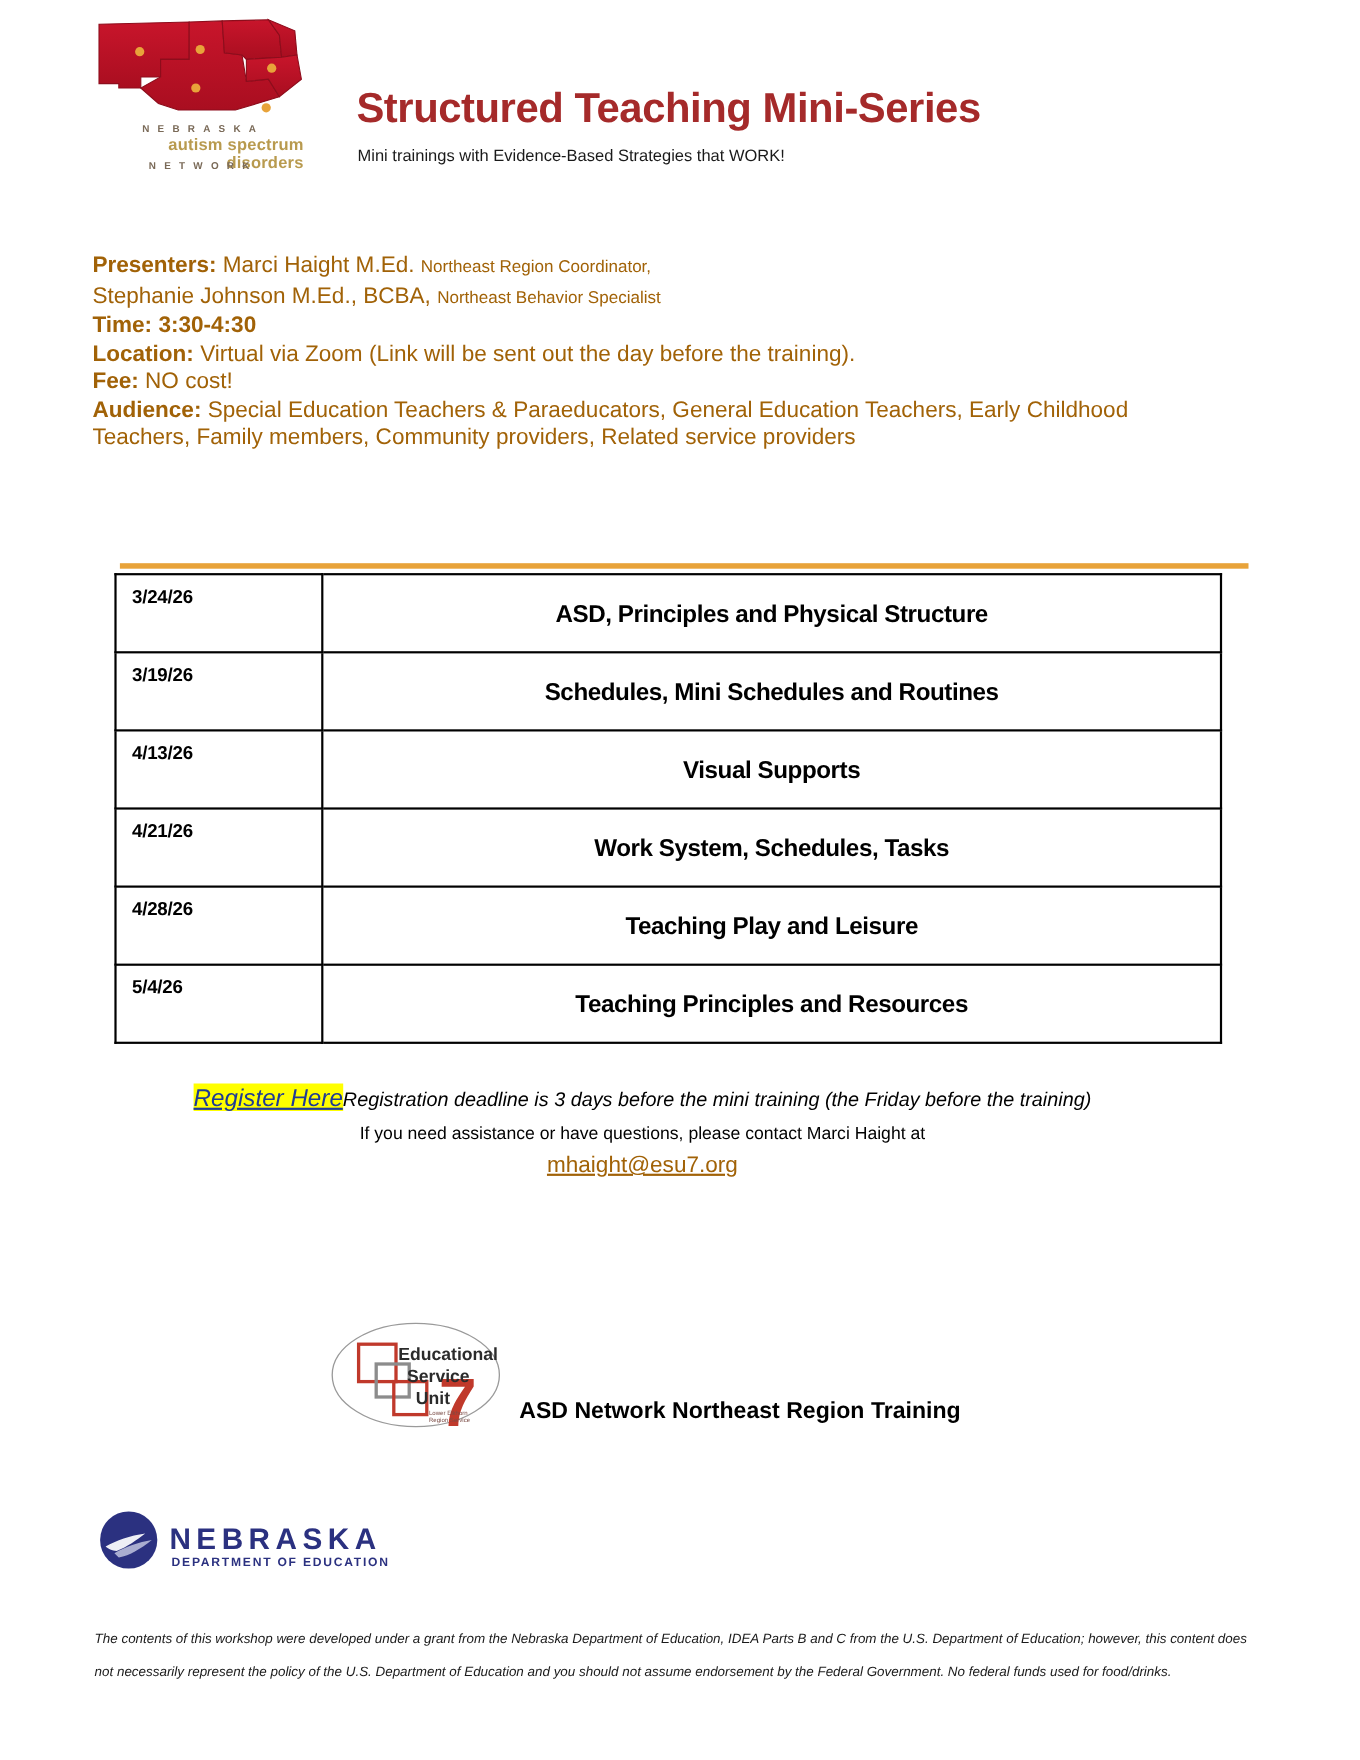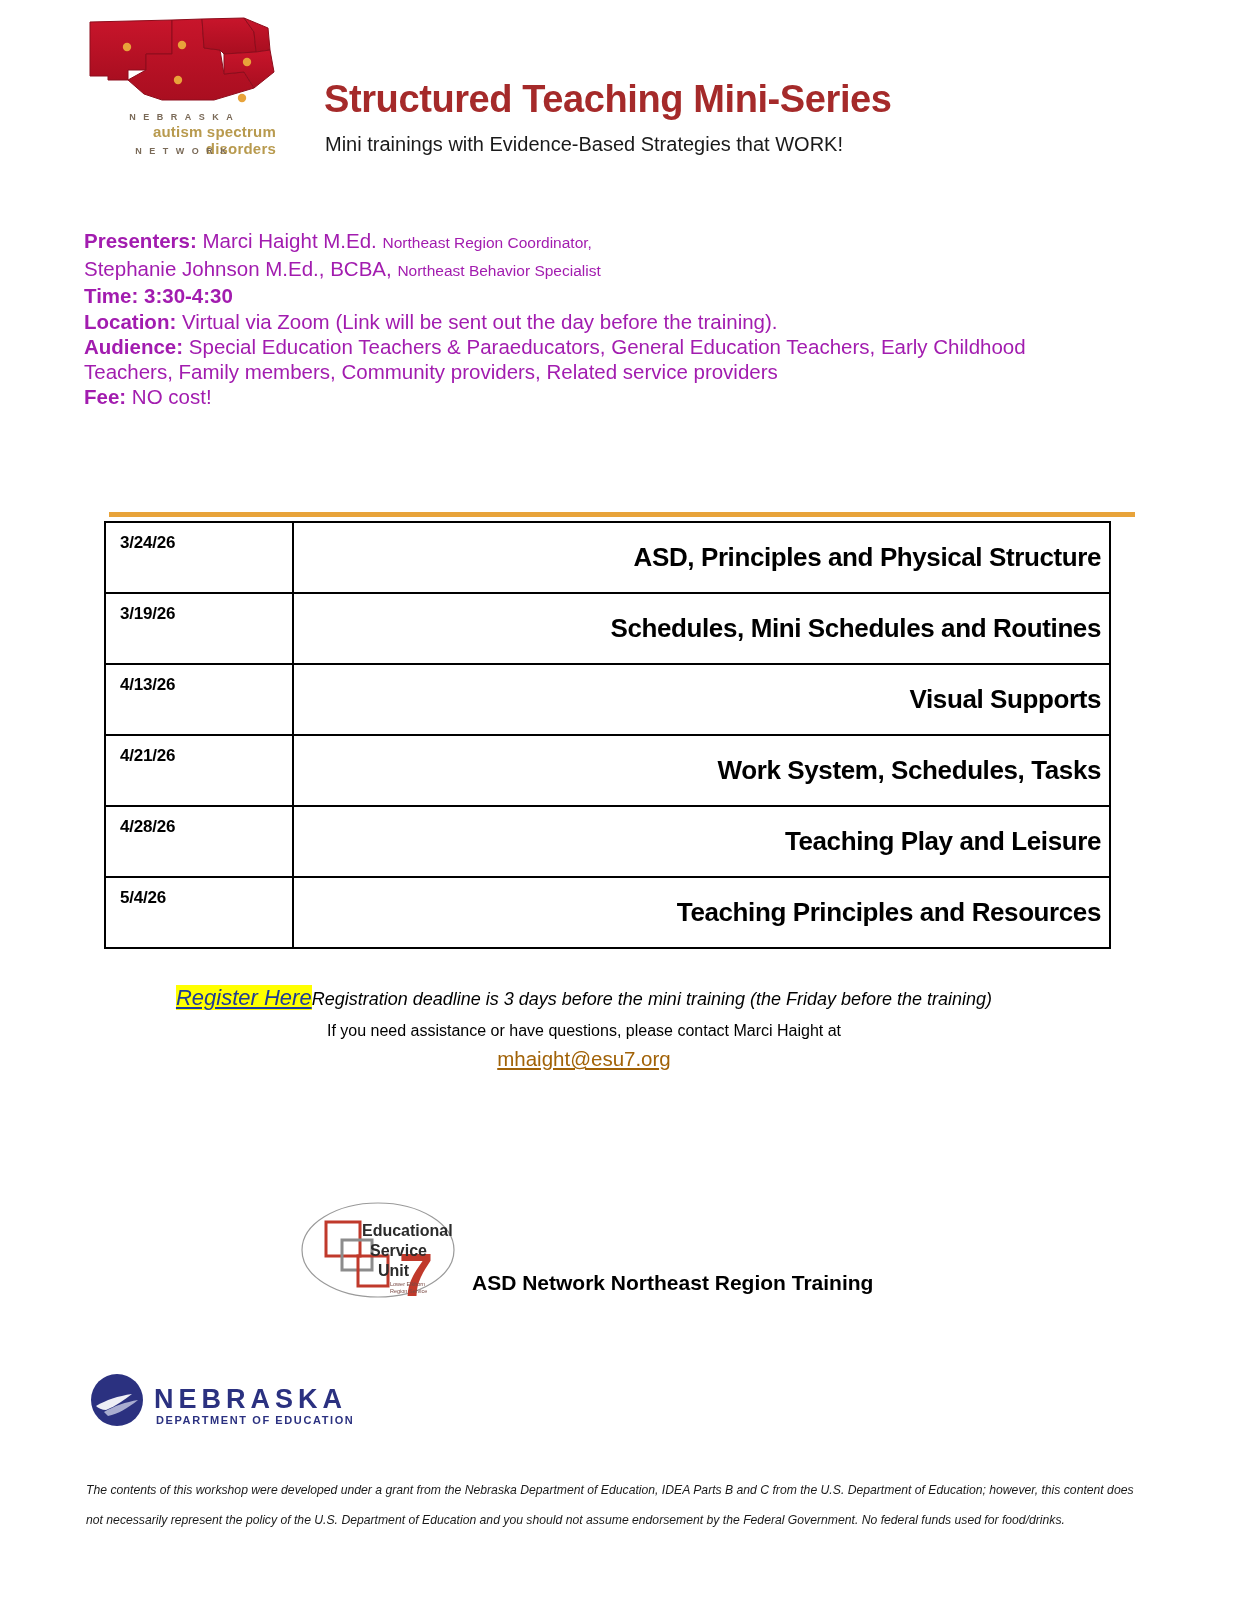--- a/index.html
+++ b/index.html
@@ -58,33 +58,33 @@
     left: 324px; top: 78px;
     font-size: 38px;
     font-weight: bold;
     color: #A52A2A;
     letter-spacing: -0.4px;
     white-space: nowrap;
   }
   .subtitle {
     position: absolute;
     left: 325px; top: 133px;
-    font-size: 20px;
+    font-size: 15px;
     color: #1a1a1a;
     white-space: nowrap;
   }
 
   
   .details {
     position: absolute;
     left: 84px; top: 228px;
     width: 1000px;
     font-size: 20.5px;
     line-height: 25.5px;
-    color: #a21caf;
+    color: #a16207;
   }
   .details .line { white-space: normal; }
   .details b { font-weight: bold; }
   .details .small { font-size: 15.5px; }
   .details .audience-line { line-height: 25px; }
 
   
   .gold-rule {
     position: absolute;
     left: 109px; top: 512px;
@@ -108,26 +108,26 @@
     width: 172px;
     vertical-align: top;
     padding: 10px 0 0 14px;
     font-size: 17px;
     font-weight: bold;
     font-family: "Liberation Sans Narrow", "Liberation Sans", sans-serif;
     letter-spacing: -0.2px;
   }
   .sched .c-title {
     vertical-align: middle;
-    text-align: right;
-    font-size: 26px;
+    text-align: center;
+    font-size: 22px;
     font-weight: bold;
     font-family: "Liberation Sans Narrow", "Liberation Sans", sans-serif;
     letter-spacing: -0.4px;
-    padding: 0 8px;
+    padding: 0 20px;
   }
   .sched tr { height: 71px; }
 
   
   .reg-block {
     position: absolute;
     left: 84px; top: 985px;
     width: 1000px;
     text-align: center;
   }
@@ -241,27 +241,27 @@
     <span class="small">Northeast Behavior Specialist</span>
   </div>
   <div class="line">
     <b>Time:</b>
     <b>3:30-4:30</b>
   </div>
   <div class="line">
     <b>Location:</b>
     <span>Virtual via Zoom (Link will be sent out the day before the training).</span>
   </div>
+  <div class="line">
+    <b>Fee:</b>
+    <span>NO cost!</span>
+  </div>
   <div class="line audience-line">
     <b>Audience:</b>
     <span>Special Education Teachers &amp; Paraeducators, General Education Teachers, Early Childhood Teachers, Family members, Community providers, Related service providers</span>
-  </div>
-  <div class="line">
-    <b>Fee:</b>
-    <span>NO cost!</span>
   </div>
 </div>
 
 <div class="gold-rule"></div>
 
 <table class="sched">
   <tbody>
     <tr>
       <td class="c-date">3/24/26</td>
       <td class="c-title">ASD, Principles and Physical Structure</td>

